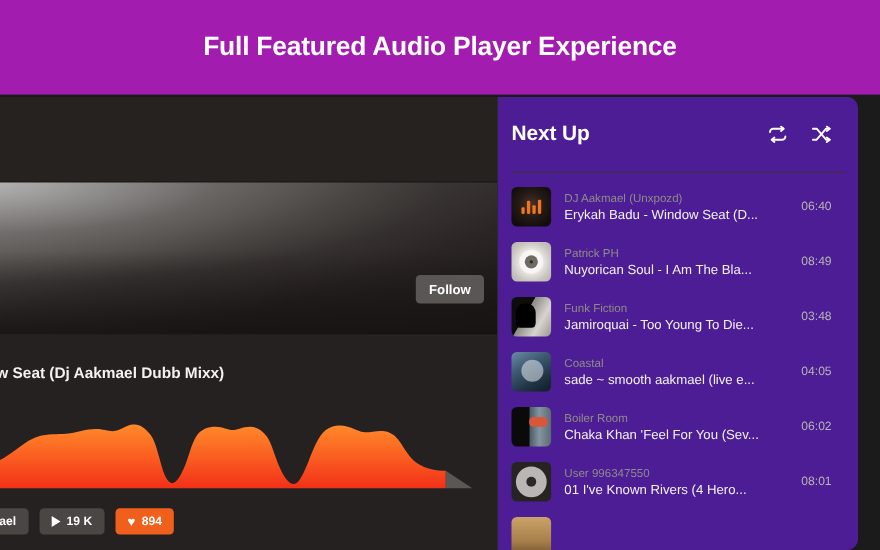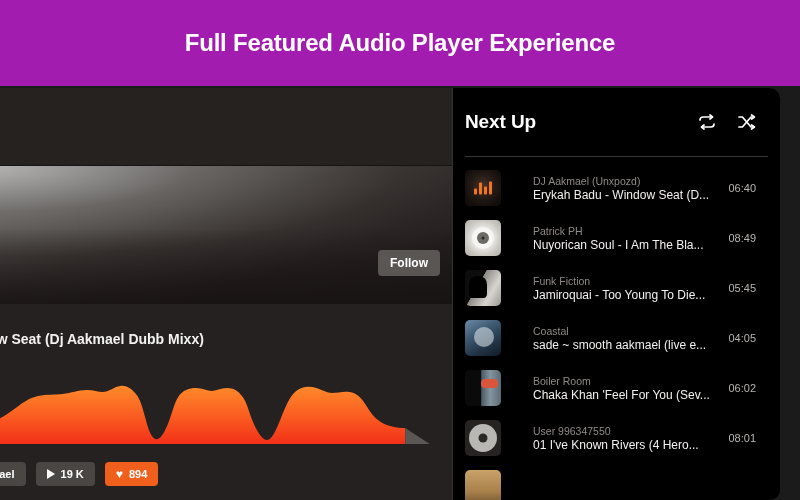--- a/index.html
+++ b/index.html
@@ -84,21 +84,21 @@
   .pill.likes{ background:#f0601c; }
   .glyph-play{
     width:0;height:0;border-left:8px solid #fff;
     border-top:5px solid transparent;border-bottom:5px solid transparent;
   }
   .glyph-heart{ font-size:12px; line-height:1; color:#fff; }
 
   
   .right-panel{
     position:relative; width:328px; flex:0 0 328px; height:412px;
-    background:#000000; border-left:1px solid #343130;
+    background:#4c1d95; border-left:1px solid #343130;
     border-top-right-radius:10px; overflow:hidden;
   }
   .nextup-head{
     height:68px; display:flex; align-items:center; justify-content:space-between;
     padding:0 24px 0 12px;
   }
   .nextup-head h2{ font-size:19px; font-weight:bold; color:#fff; letter-spacing:-0.1px; }
   .head-icons{ display:flex; align-items:center; gap:22px; }
   .icon-btn{ background:none;border:none;cursor:pointer;padding:0;display:flex; }
   .icon-btn svg{ display:block; }
@@ -107,21 +107,21 @@
 
   .queue{ padding-top:6px; }
   .queue-item{
     display:flex; align-items:center; gap:12px;
     padding:7px 24px 7px 12px; cursor:pointer;
   }
   .thumb{
     width:36px;height:36px;border-radius:5px;flex:0 0 36px;
     position:relative; overflow:hidden; background:#2a2726;
   }
-  .qi-text{ flex:1 1 auto; min-width:0;margin-left:20px; }
+  .qi-text{ flex:1 1 auto; min-width:0; }
   .qi-artist{ font-size:10.5px; color:#908b88; margin-bottom:1px;
               overflow:hidden;text-overflow:ellipsis;white-space:nowrap; }
   .qi-title{ font-size:12px; font-weight:normal; color:#f3f1f0;
              overflow:hidden;text-overflow:ellipsis;white-space:nowrap; }
   .qi-dur{ font-size:11px; color:#b9b5b2; flex:0 0 auto; font-weight:normal; }
 
   
   .art-badu{
     background:radial-gradient(60% 60% at 50% 45%, #4a3228 0%, #241a15 55%, #120d0b 100%);
   }
@@ -288,21 +288,21 @@
           </div>
           <div class="qi-dur">08:49</div>
         </div>
 
         <div class="queue-item">
           <div class="thumb art-funk"></div>
           <div class="qi-text">
             <div class="qi-artist">Funk Fiction</div>
             <div class="qi-title">Jamiroquai - Too Young To Die...</div>
           </div>
-          <div class="qi-dur">05:45</div>
+          <div class="qi-dur">03:48</div>
         </div>
 
         <div class="queue-item">
           <div class="thumb art-coastal"></div>
           <div class="qi-text">
             <div class="qi-artist">Coastal</div>
             <div class="qi-title">sade ~ smooth aakmael (live e...</div>
           </div>
           <div class="qi-dur">04:05</div>
         </div>

